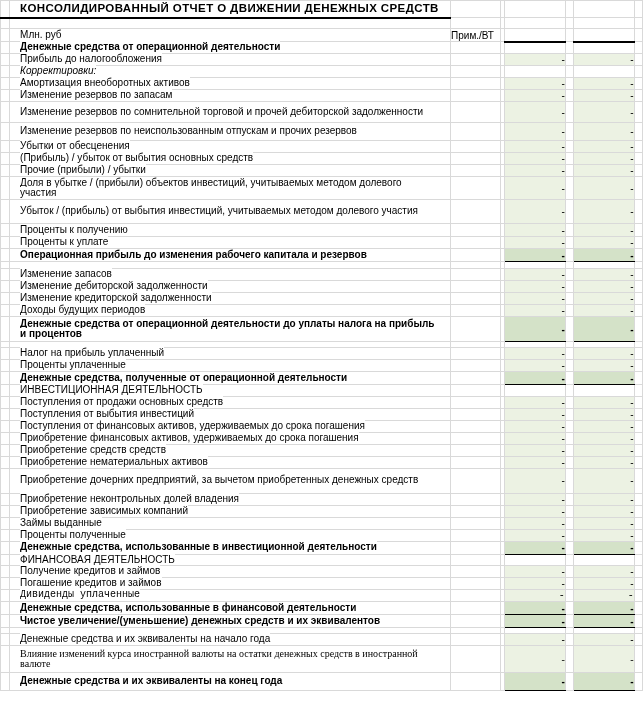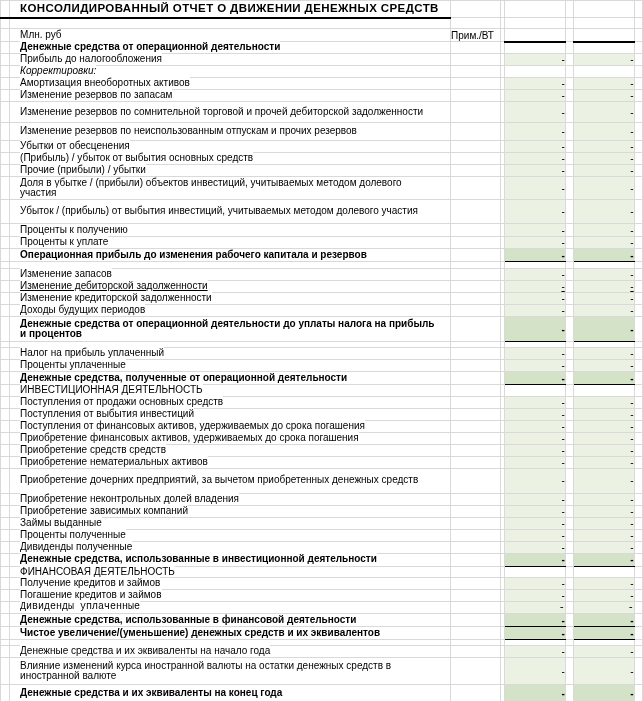--- a/index.html
+++ b/index.html
@@ -272,21 +272,21 @@
           <td class="label-cell">
             <div class="lbl"><span>Изменение запасов</span></div>
           </td>
           <td class="note-cell"></td>
           <td></td>
           <td class="value-cell fill-light"><span>-</span></td>
           <td></td>
           <td class="value-cell fill-light"><span>-</span></td>
           <td></td>
         </tr>
-        <tr style="height: 11px; text-decoration: underline;">
+        <tr style="height: 11px;">
           <td></td>
           <td class="label-cell">
             <div class="lbl"><span>Изменение дебиторской задолженности</span></div>
           </td>
           <td class="note-cell"></td>
           <td></td>
           <td class="value-cell fill-light"><span>-</span></td>
           <td></td>
           <td class="value-cell fill-light"><span>-</span></td>
           <td></td>
@@ -510,32 +510,20 @@
           <td class="label-cell">
             <div class="lbl"><span>Проценты полученные</span></div>
           </td>
           <td class="note-cell"></td>
           <td></td>
           <td class="value-cell fill-light"><span>-</span></td>
           <td></td>
           <td class="value-cell fill-light"><span>-</span></td>
           <td></td>
         </tr>
-        <tr style="height: 12px;">
-          <td></td>
-          <td class="label-cell">
-            <div class="lbl"><span>Дивиденды полученные</span></div>
-          </td>
-          <td class="note-cell"></td>
-          <td></td>
-          <td class="value-cell fill-light"><span>-</span></td>
-          <td></td>
-          <td class="value-cell fill-light"><span>-</span></td>
-          <td></td>
-        </tr>
         <tr style="height: 13px;">
           <td></td>
           <td class="label-cell">
             <div class="lbl bold"><span>Денежные средства, использованные в инвестиционной деятельности</span></div>
           </td>
           <td class="note-cell"></td>
           <td></td>
           <td class="value-cell fill-dark total-border"><span>-</span></td>
           <td></td>
           <td class="value-cell fill-dark total-border"><span>-</span></td>
@@ -628,21 +616,21 @@
           <td class="label-cell">
             <div class="lbl"><span>Денежные средства и их эквиваленты на начало года</span></div>
           </td>
           <td class="note-cell"></td>
           <td></td>
           <td class="value-cell fill-light"><span>-</span></td>
           <td></td>
           <td class="value-cell fill-light"><span>-</span></td>
           <td></td>
         </tr>
-        <tr style="height: 27px;">
+        <tr style="height: 27px; font-family: Liberation Serif, serif;">
           <td></td>
           <td class="label-cell">
             <div class="lbl"><span>Влияние изменений курса иностранной валюты на остатки денежных средств в иностранной валюте</span></div>
           </td>
           <td class="note-cell"></td>
           <td></td>
           <td class="value-cell fill-light"><span>-</span></td>
           <td></td>
           <td class="value-cell fill-light"><span>-</span></td>
           <td></td>

